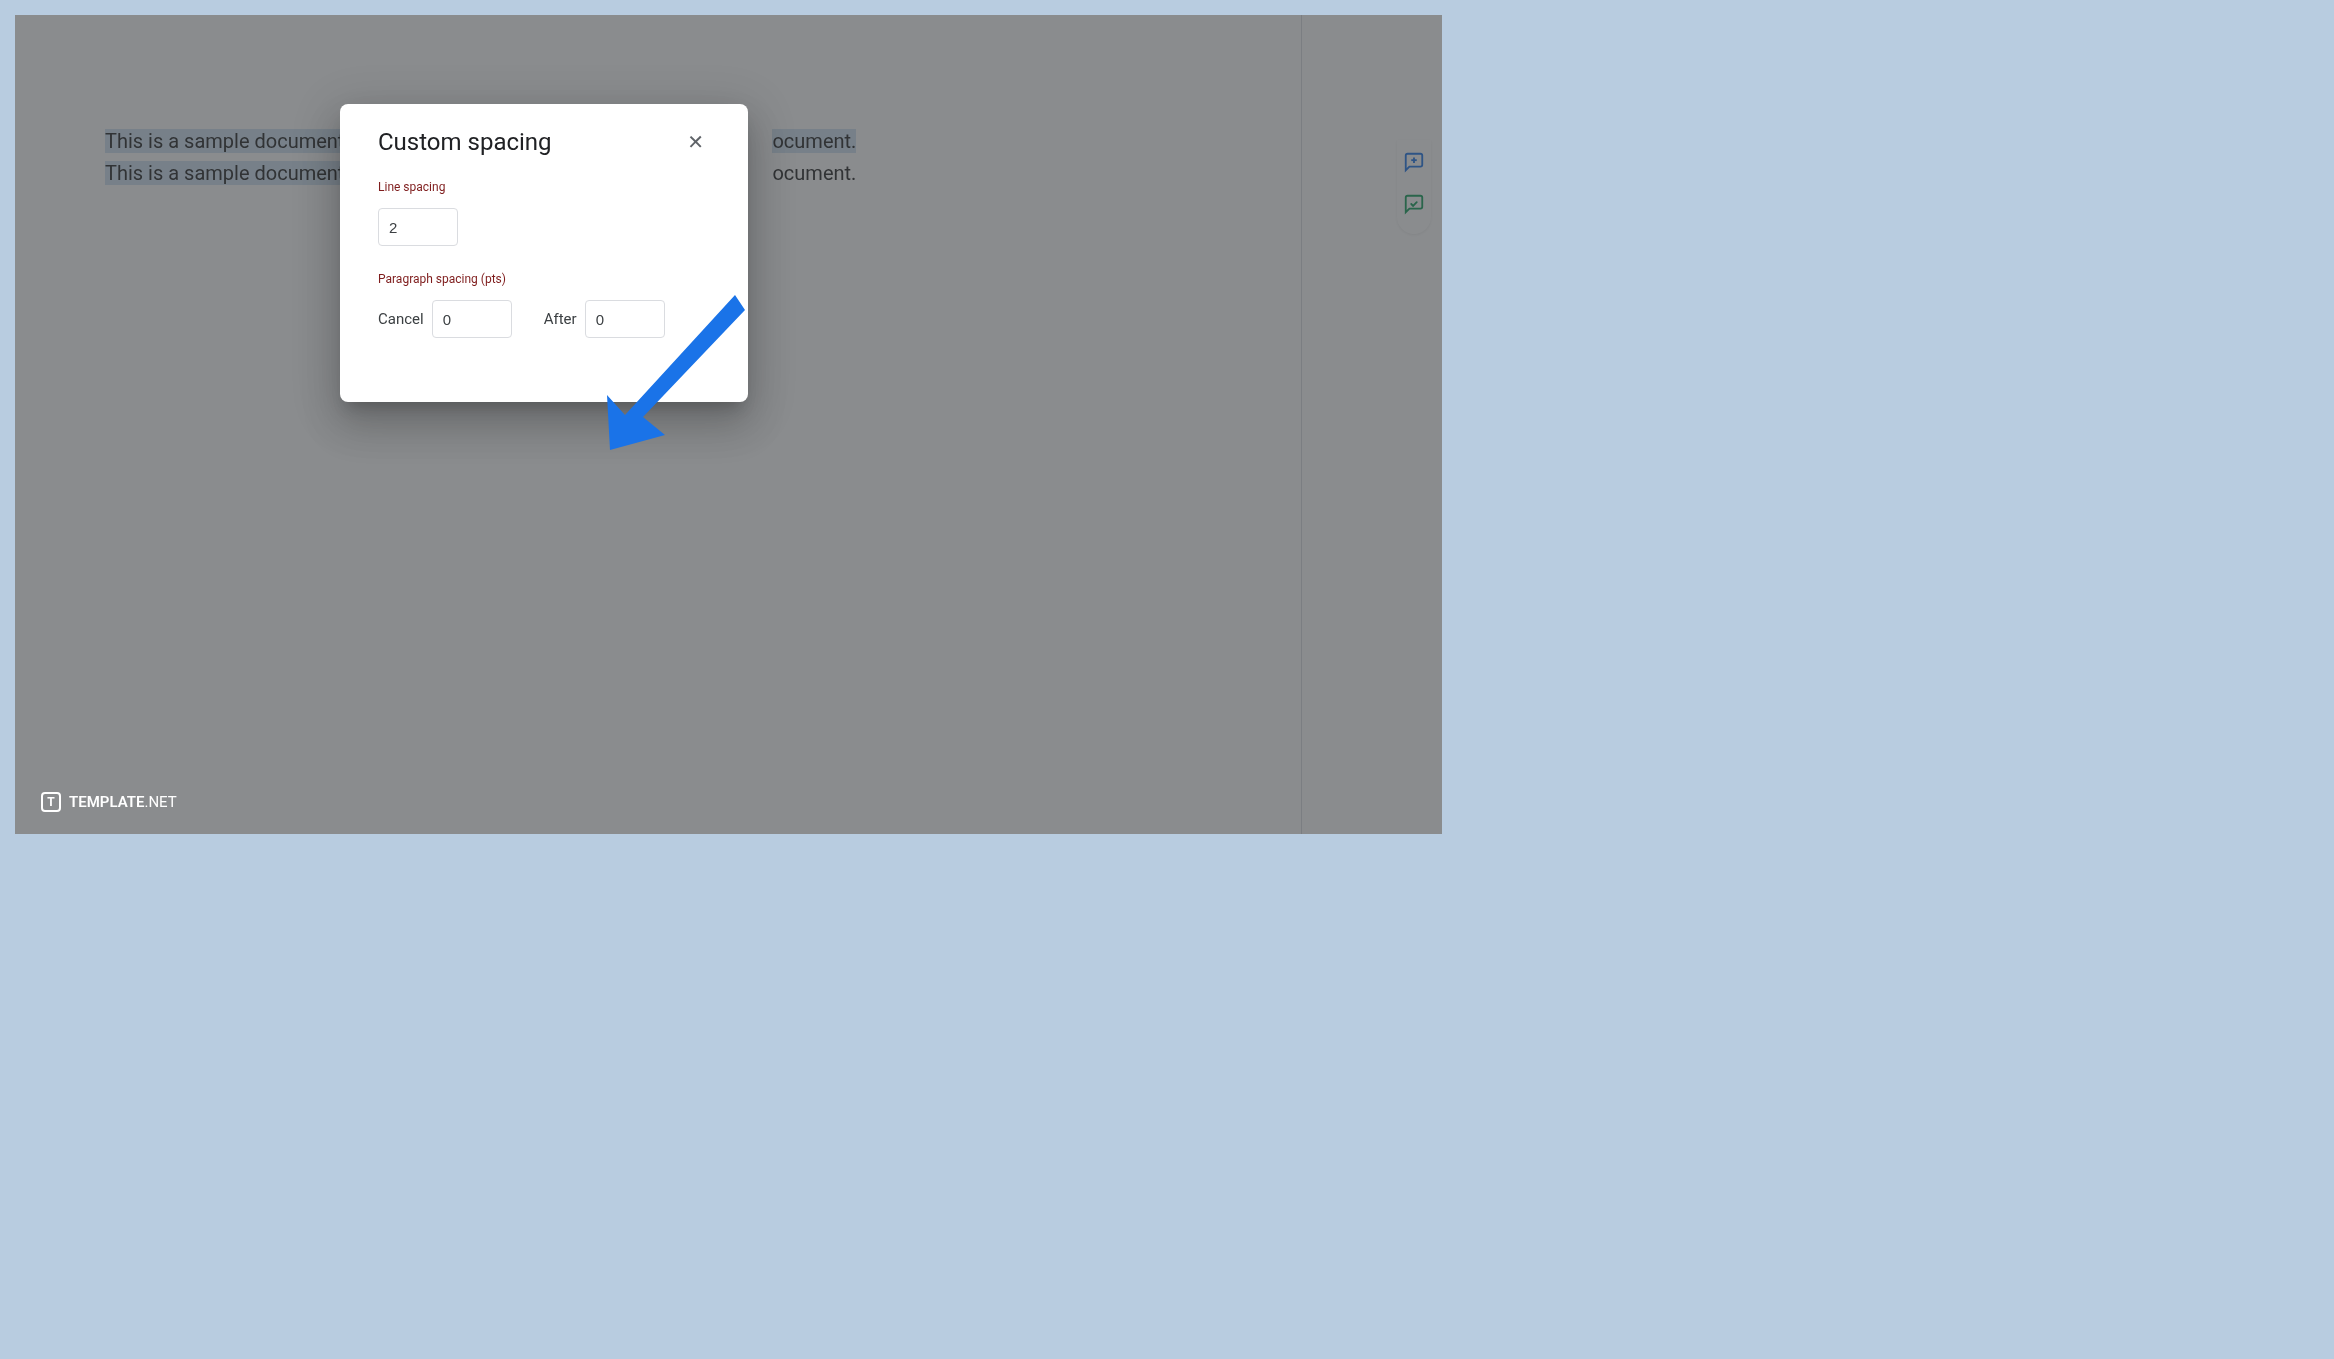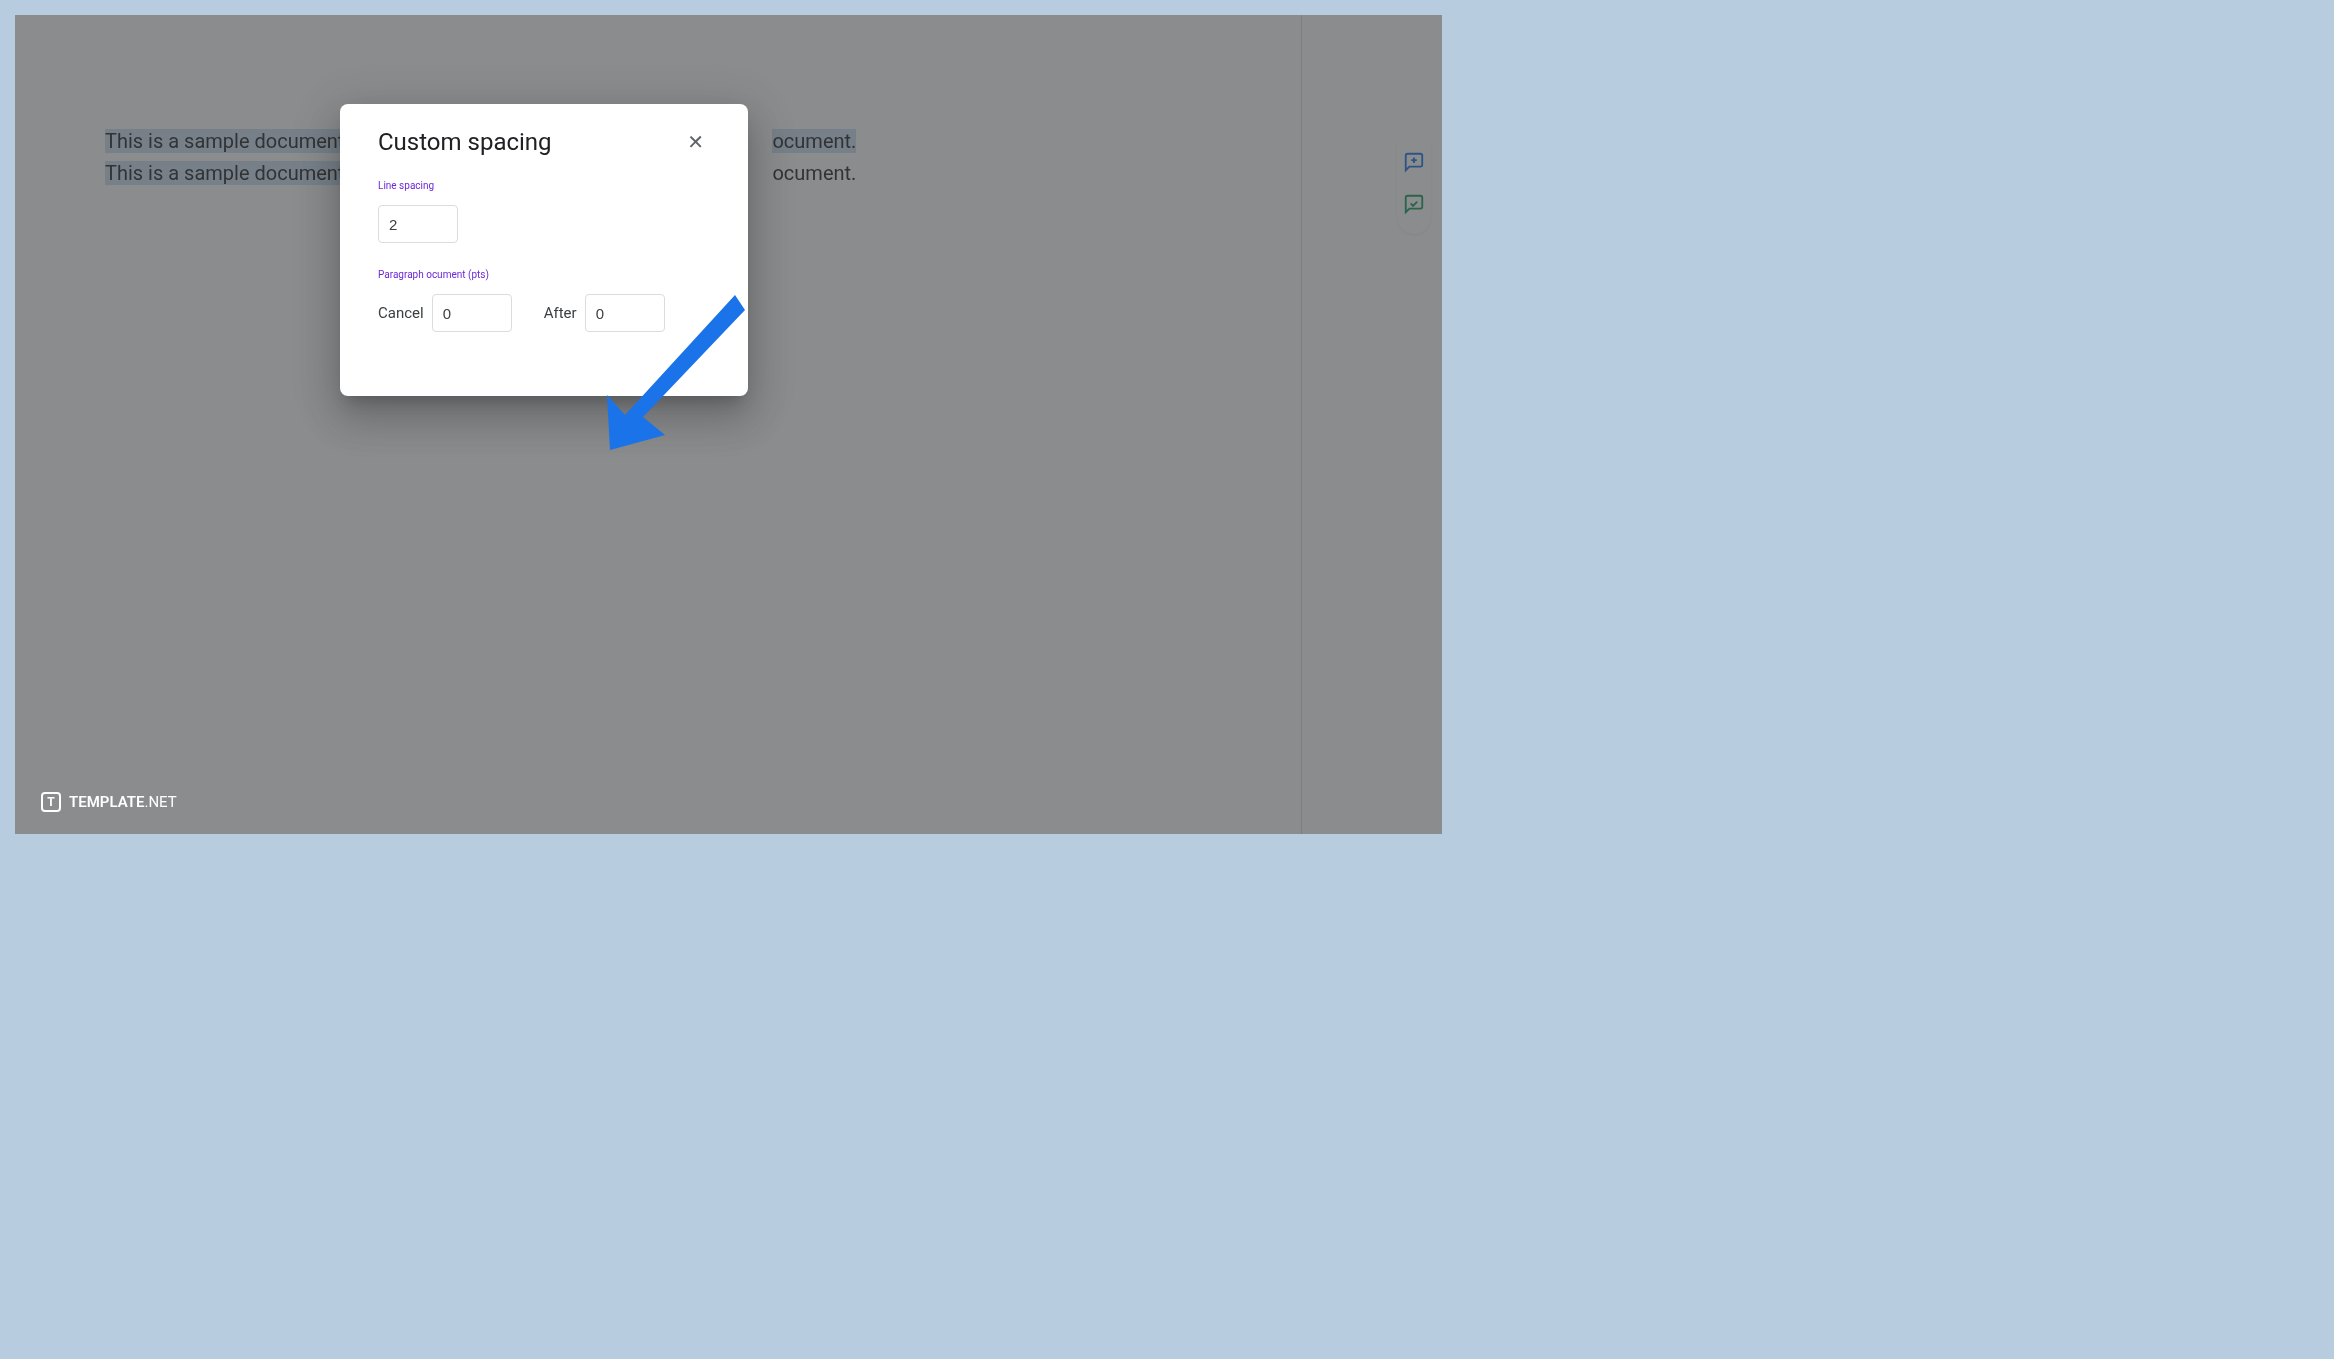--- a/index.html
+++ b/index.html
@@ -90,22 +90,22 @@
       color: #202124;
     }
     .close-btn {
       font-size: 20px;
       color: #5f6368;
       cursor: pointer;
       padding: 4px;
       line-height: 1;
     }
     .section-label {
-      font-size: 10px;
-      color: #6d28d9;
+      font-size: 12px;
+      color: #7f1d1d;
       margin-bottom: 14px;
     }
     .line-spacing-input {
       width: 80px;
       height: 38px;
       border: 1px solid #dadce0;
       border-radius: 4px;
       padding: 0 10px;
       font-size: 15px;
       color: #3c4043;
@@ -224,21 +224,21 @@
 
   <div class="overlay"></div>
 
   <div class="dialog">
     <div class="dialog-header">
       <div class="dialog-title">Custom spacing</div>
       <div class="close-btn">✕</div>
     </div>
     <div class="section-label">Line spacing</div>
     <input class="line-spacing-input" value="2" style="">
-    <div class="section-label">Paragraph ocument (pts)</div>
+    <div class="section-label">Paragraph spacing (pts)</div>
     <div class="para-row">
       <span class="para-label">Cancel</span>
       <input class="small-input" value="0" style="">
       <span class="para-label" style="margin-left:24px;">After</span>
       <input class="small-input" value="0" style="">
     </div>
   </div>
 
   <svg class="arrow-annotation" width="150" height="160" viewBox="0 0 150 160">
     <path d="M 130 0 L 20 120 L 2 100 L 5 155 L 60 140 L 38 122 L 140 15 Z" fill="#1a73e8"></path>

